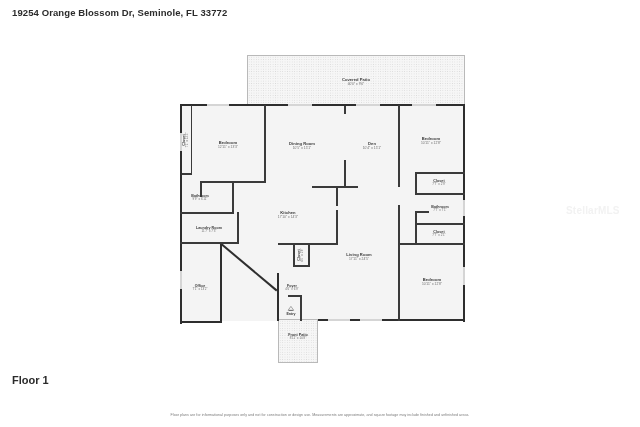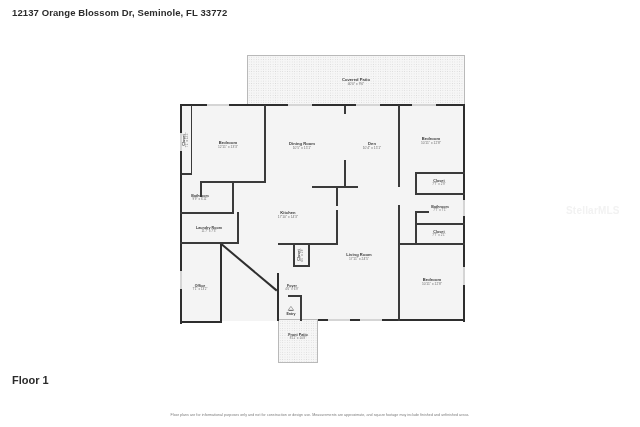--- a/index.html
+++ b/index.html
@@ -144,21 +144,21 @@
     margin-top: 1px;
   }
   .entry-icon {
     display: block;
     margin: 0 auto;
   }
 </style>
 </head>
 <body>
 
-<div id="address-title">12137 Orange Blossom Dr, Seminole, FL 33772</div>
+<div id="address-title">19254 Orange Blossom Dr, Seminole, FL 33772</div>
 
 <div id="watermark">StellarMLS</div>
 
 <div id="plan">
 
   <div class="patio" style="left:87px; top:10px; width:218px; height:52px;"></div>
 
   <div class="fill" style="left:20px; top:60px; width:285px; height:216px;"></div>
   <div class="fill" style="left:20px; top:198px; width:42px; height:80px;"></div>
   <div class="fill" style="left:118px; top:230px; width:40px; height:44px;"></div>

